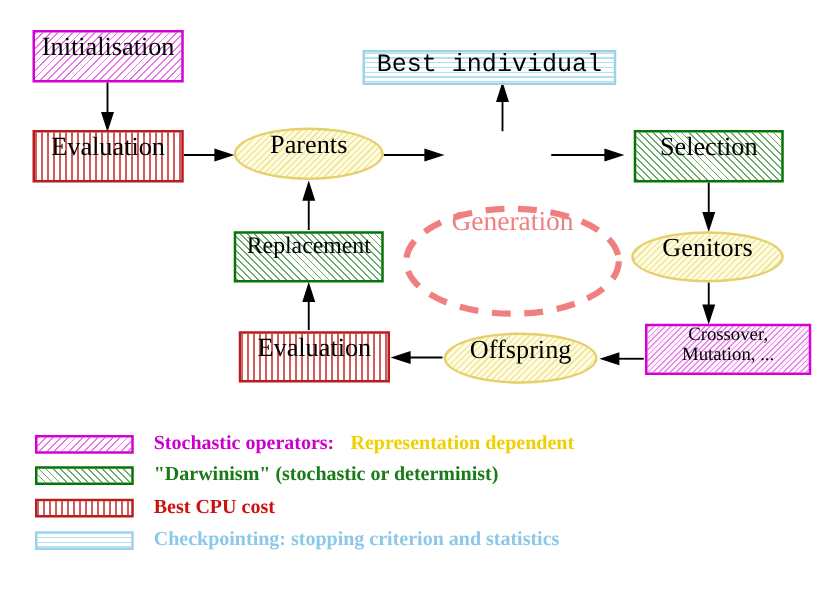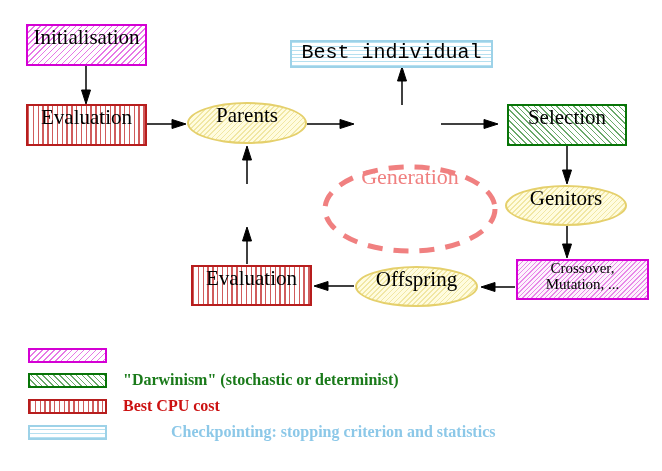--- a/index.html
+++ b/index.html
@@ -150,43 +150,50 @@
   </div>
 
   <div class="node ellipse-yellow" id="n-offspring">
     <span>Offspring</span>
   </div>
 
   <div class="node h-red" id="n-evaluation-bottom">
     <span>Evaluation</span>
   </div>
 
+  <div class="node h-green" id="n-replacement">
+    <span>Replacement</span>
+  </div>
 
   <div class="node" id="n-generation-label">
     <span>Generation</span>
   </div>
 
   <div class="legend-row" id="lr-0">
     <span class="swatch h-magenta"></span>
+    <span class="legend-text">
+      <span class="seg" style="color: rgb(204, 0, 204);">Stochastic operators:</span>
+      <span class="seg" style="color: rgb(240, 208, 0);">Representation dependent</span>
+    </span>
   </div>
 
   <div class="legend-row" id="lr-1">
     <span class="swatch h-green"></span>
     <span class="legend-text">
       <span class="seg" style="color: rgb(26, 122, 26);">"Darwinism" (stochastic or determinist)</span>
     </span>
   </div>
 
   <div class="legend-row" id="lr-2">
     <span class="swatch h-red"></span>
     <span class="legend-text">
       <span class="seg" style="color: rgb(204, 17, 17);">Best CPU cost</span>
     </span>
   </div>
 
   <div class="legend-row" id="lr-3">
     <span class="swatch h-blue"></span>
     <span class="legend-text">
-      <span class="seg" style="color: rgb(140, 200, 232); margin-left: 48px;">Checkpointing: stopping criterion and statistics</span>
+      <span class="seg" style="color: rgb(140, 200, 232);">Checkpointing: stopping criterion and statistics</span>
     </span>
   </div>
 
 </div>
 
 </body></html>

